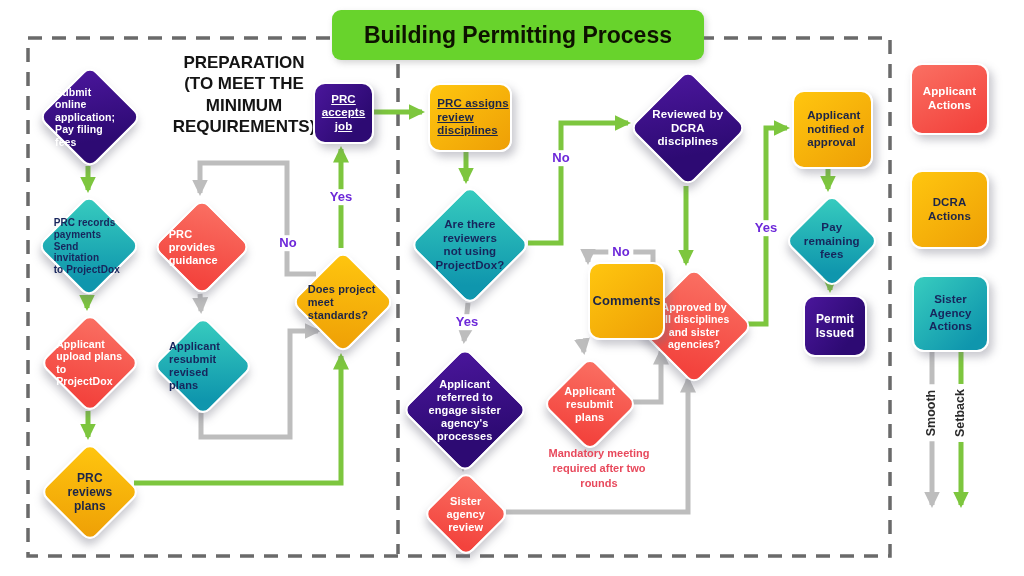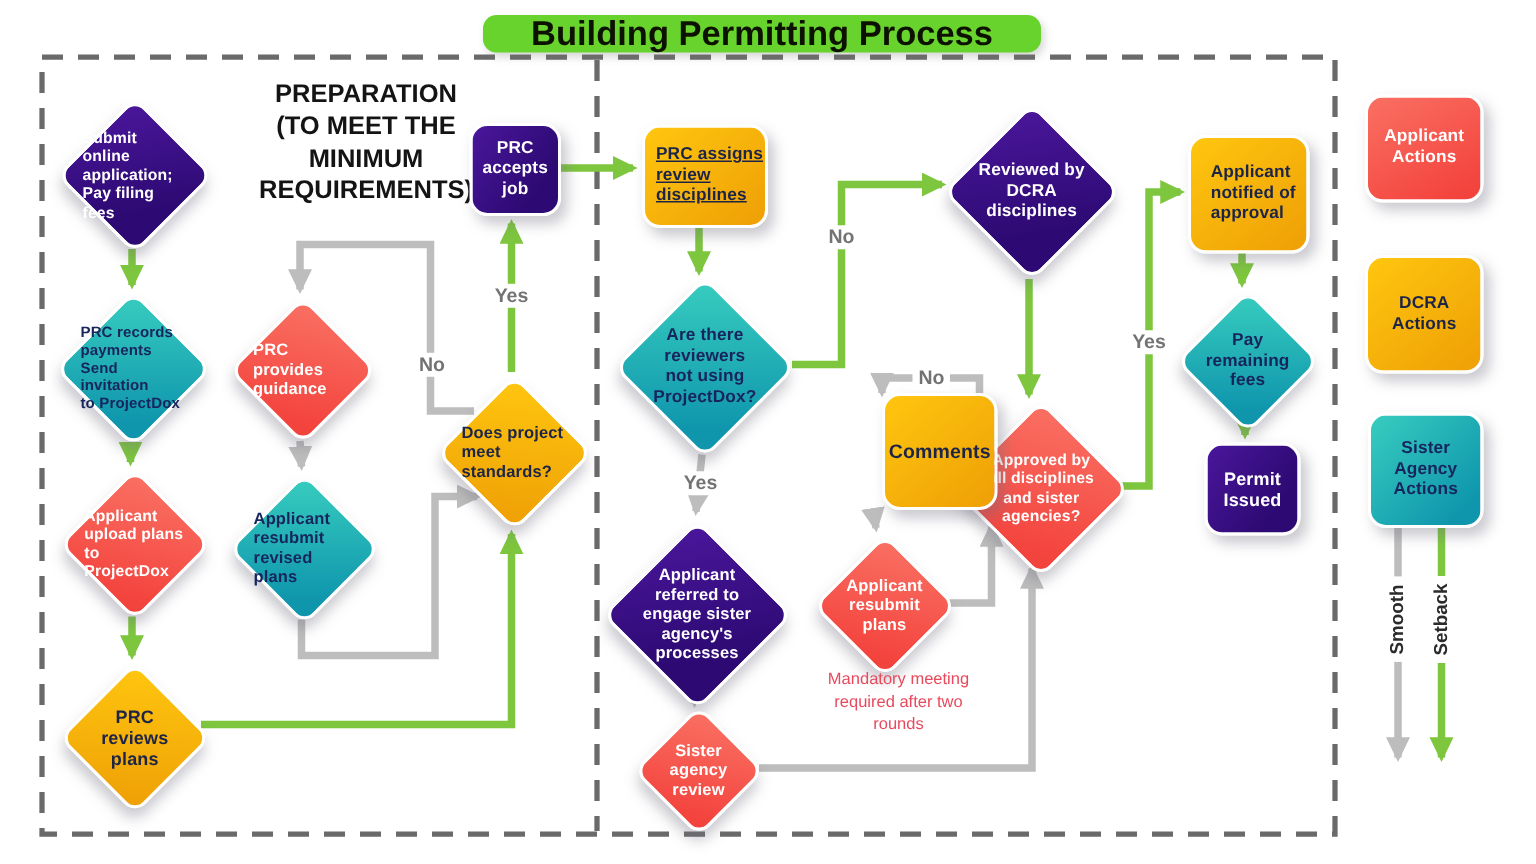--- a/index.html
+++ b/index.html
@@ -10,30 +10,30 @@
         border:2px solid #ffffff;box-shadow:4px 5px 9px rgba(110,110,125,.38);}
   .diamond{transform:rotate(45deg);border-radius:10px;}
   .box{border-radius:12px;}
   .node-text{white-space:pre-line;font-weight:700;text-align:center;line-height:1.18;letter-spacing:.1px;}
   .diamond .node-text{transform:rotate(-45deg);width:150%;}
   .ta-l .node-text{text-align:left;}
   .purple{background:linear-gradient(125deg,#4a169b 0%,#2d0a73 75%);color:#ffffff;}
   .teal{background:linear-gradient(135deg,#38cdbf 0%,#0f96ad 85%);color:#17255c;}
   .red{background:linear-gradient(150deg,#fa7063 0%,#f3433d 90%);color:#ffffff;}
   .yellow{background:linear-gradient(140deg,#ffc60f 0%,#efa106 95%);color:#1c2548;}
-  .title-banner{position:absolute;z-index:4;left:322px;top:10px;width:372px;height:25px;
+  .title-banner{position:absolute;z-index:4;left:332px;top:10px;width:372px;height:50px;
         background:#68d32c;border-radius:9px;display:flex;align-items:center;justify-content:center;
         font-size:23px;font-weight:700;color:#0d1200;box-shadow:2px 3px 6px rgba(120,120,120,.3);}
   .heading{position:absolute;z-index:2;white-space:pre-line;text-align:center;font-weight:700;color:#141414;}
   .elabel{position:absolute;z-index:3;transform:translate(-50%,-50%);background:#ffffff;
-        padding:1px 4px;font-weight:700;font-size:13px;color:#737373;line-height:1.05;}
+        padding:1px 4px;font-weight:700;font-size:13px;color:#6d28d9;line-height:1.05;}
   .vlabel{position:absolute;z-index:3;transform:translate(-50%,-50%) rotate(-90deg);background:#ffffff;
         padding:1px 5px;font-weight:700;font-size:12.5px;color:#2b2b2b;line-height:1.05;}
   .annotation{position:absolute;z-index:3;white-space:pre-line;text-align:center;
-        font-size:11px;font-weight:400;color:#e8495c;line-height:1.35;}
+        font-size:11px;font-weight:700;color:#e8495c;line-height:1.35;}
 </style>
 </head>
 <body>
 
 <div class="stage">
 
   <svg class="svglayer" width="1024" height="576" viewBox="0 0 1024 576">
     <defs>
       <marker id="hg" markerWidth="3.6" markerHeight="3.4" refX="2.7" refY="1.6" orient="auto" markerUnits="strokeWidth">
         <path d="M0,0 L3.3,1.6 L0,3.2 Z" fill="#7dc63e"></path>
@@ -112,21 +112,21 @@
   <div class="node diamond teal ta-l" style="left:167px;top:330px;width:68px;height:68px;">
     <div class="node-text" style="font-size:11px;">Applicant
 resubmit
 revised plans</div>
   </div>
   <div class="node diamond yellow ta-l" style="left:306px;top:265px;width:70px;height:70px;">
     <div class="node-text" style="font-size:11px;">Does project
 meet
 standards?</div>
   </div>
-  <div class="node box purple" style="left:313px;top:82px;width:57px;height:58px;">
+  <div class="node box purple" style="left:313px;top:82px;width:57px;height:58px;text-decoration:underline;">
     <div class="node-text" style="font-size:11.5px;">PRC
 accepts
 job</div>
   </div>
 
   <div class="node box yellow ta-l" style="left:428px;top:83px;width:74px;height:65px;padding-left:6px;">
     <div class="node-text" style="font-size:11.5px;text-decoration:underline;">PRC assigns
 review
 disciplines</div>
   </div>

